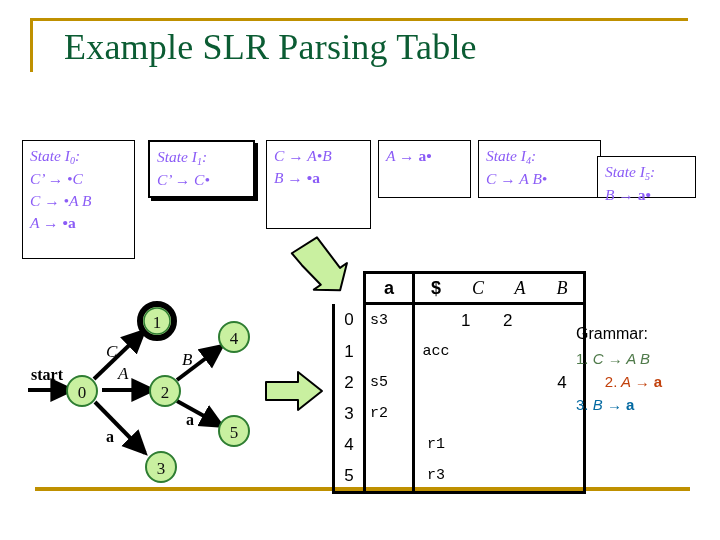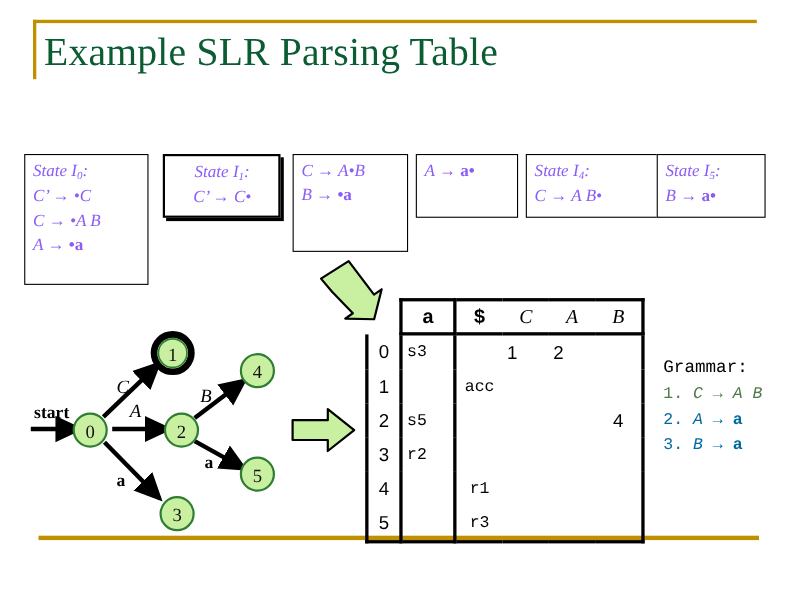--- a/index.html
+++ b/index.html
@@ -70,37 +70,37 @@
   }
   .actcell.first{text-align:left;padding-left:4px;}
   .gotocell.first{text-align:left;padding-left:4px;}
   .hdrrow td{border-top:3px solid #000;border-bottom:3px solid #000;}
   .hdrrow td.h-blank{border-top:0;border-bottom:0;}
   .grp-act{border-left:3px solid #000;border-right:3px solid #000;}
   .grp-goto{border-right:3px solid #000;}
   tr.lastrow td.btm{border-bottom:3px solid #000;}
 
   
-  #grammar{position:absolute;left:603px;top:322px;width:115px;
-           font-family:Liberation Mono, monospace;font-size:15px;line-height:1.55;}
+  #grammar{position:absolute;left:576px;top:322px;width:115px;
+           font-family:Liberation Sans, sans-serif;font-size:15px;line-height:1.55;}
   #grammar .gtitle{color:#000;font-size:16px;}
   #grammar .grule{white-space:nowrap;font-style:italic;}
   #grammar .grule .num{font-style:normal;}
   #grammar .grule .term{font-weight:bold;font-style:normal;}
 </style>
 </head>
 <body>
 
 <div id="stage">
 
   <div class="gold-top" style="background: rgb(191, 144, 0);"></div>
   <div class="gold-left" style="background: rgb(191, 144, 0);"></div>
   <div class="gold-bottom" style="background: rgb(191, 144, 0);"></div>
 
-  <div class="page-title" style="color: rgb(11, 92, 51);">Example SLR Parsing Table</div>
+  <div class="page-title" style="color: rgb(11, 92, 51); margin-left: 24px;">Example SLR Parsing Table</div>
 
   <div class="state-box" id="sb0" style="left:22px;top:140px;width:113px;height:119px;">
     <div class="hdr">
       <span>State I</span><span class="sub">0</span><span>:</span>
     </div>
     <div class="prod">
       <span>C’</span>
       <span class="arr">→</span>
       <span>•C</span>
     </div>
@@ -109,21 +109,21 @@
       <span class="arr">→</span>
       <span>•A B</span>
     </div>
     <div class="prod">
       <span>A</span>
       <span class="arr">→</span>
       <span class="dot">•</span><span class="term">a</span>
     </div>
   </div>
 
-  <div class="state-box emph" id="sb1" style="left:148px;top:140px;width:107px;height:58px;text-align:center;">
+  <div class="state-box emph" id="sb1" style="left:148px;top:140px;width:107px;height:58px;">
     <div class="hdr">
       <span>State I</span><span class="sub">1</span><span>:</span>
     </div>
     <div class="prod">
       <span>C’</span>
       <span class="arr">→</span>
       <span>C•</span>
     </div>
   </div>
 
@@ -152,21 +152,21 @@
     <div class="hdr">
       <span>State I</span><span class="sub">4</span><span>:</span>
     </div>
     <div class="prod">
       <span>C</span>
       <span class="arr">→</span>
       <span>A B•</span>
     </div>
   </div>
 
-  <div class="state-box" id="sb5" style="left:597px;top:140px;width:99px;height:58px;">
+  <div class="state-box" id="sb5" style="left:597px;top:156px;width:99px;height:42px;">
     <div class="hdr">
       <span>State I</span><span class="sub">5</span><span>:</span>
     </div>
     <div class="prod">
       <span>B</span>
       <span class="arr">→</span>
       <span class="term">a</span><span class="dot">•</span>
     </div>
   </div>
 
@@ -301,21 +301,21 @@
   </div>
 
   <div id="grammar">
     <div class="gtitle">Grammar:</div>
     <div class="grule" id="gr1" style="color: rgb(79, 122, 74);">
       <span class="num">1.</span>
       <span>C</span>
       <span class="num">→</span>
       <span>A B</span><span class="term"></span>
     </div>
-    <div class="grule" id="gr2" style="color: #0369a1;">
+    <div class="grule" id="gr2" style="color: #c2410c; text-align: center;">
       <span class="num">2.</span>
       <span>A</span>
       <span class="num">→</span>
       <span></span><span class="term">a</span>
     </div>
     <div class="grule" id="gr3" style="color: #0369a1;">
       <span class="num">3.</span>
       <span>B</span>
       <span class="num">→</span>
       <span></span><span class="term">a</span>

